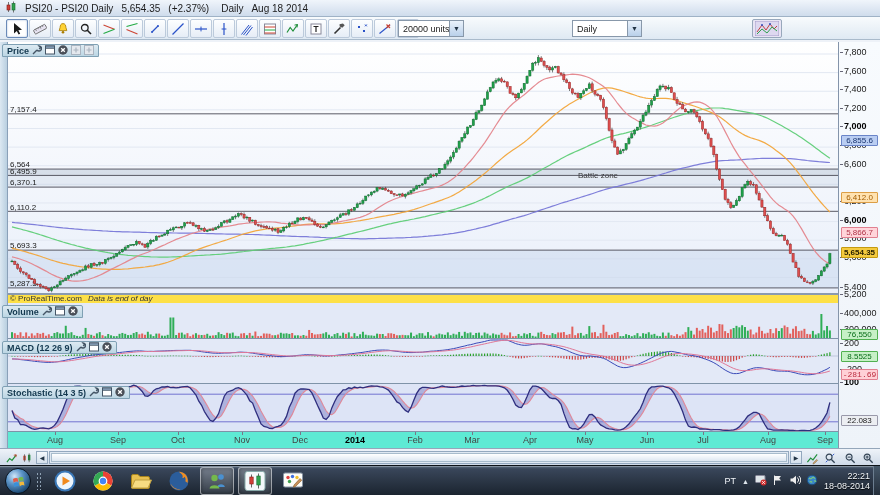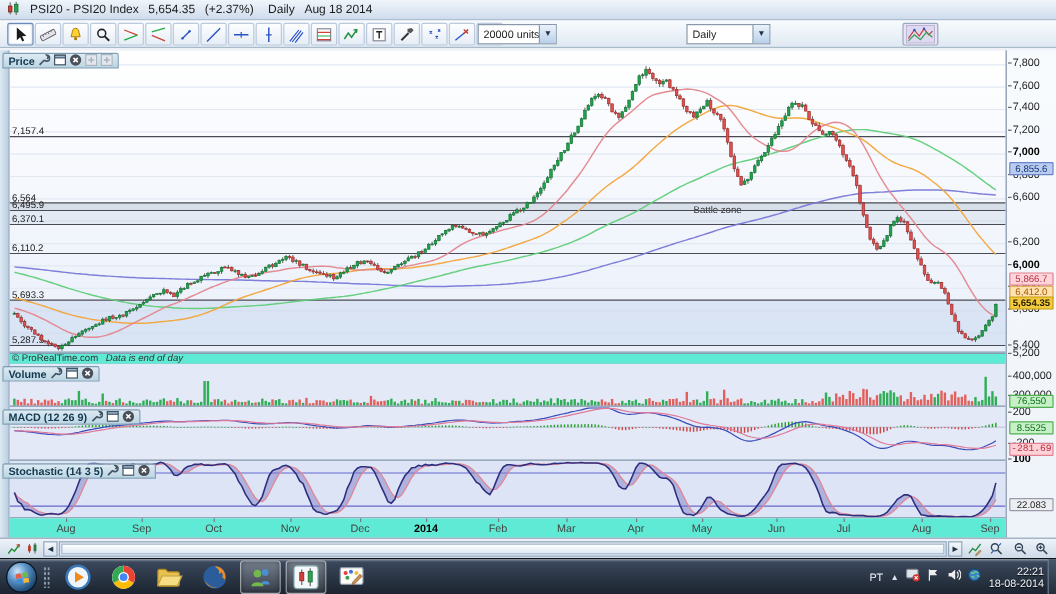--- a/index.html
+++ b/index.html
@@ -30,21 +30,21 @@
 
   
   .ws{position:absolute;left:0;top:40px;width:880px;height:425px;background:#eef2f8;}
   .gutter{position:absolute;left:0;top:2px;width:8px;height:406px;
     background:linear-gradient(90deg,#dce8f2,#b9cfe0);border-right:1px solid #8aa0b8;}
   #chart{position:absolute;left:8px;top:2px;}
   .ptab{position:absolute;height:13px;display:flex;align-items:center;gap:2px;padding:0 4px;
     background:linear-gradient(#ddeaf2,#bcd6e4);border:1px solid #7fa0b4;border-radius:2px 2px 0 0;
     font-size:9px;font-weight:bold;color:#13384f;z-index:5;}
   .ptab svg{width:11px;height:11px;}
-  .copyright{position:absolute;left:8px;top:254px;width:830px;height:9px;background:#5eead4;
+  .copyright{position:absolute;left:8px;top:254px;width:830px;height:9px;background:#fde047;
     border-top:1px solid #8a9ab0;font-size:8px;line-height:8px;color:#333;padding-left:2px;z-index:4;}
   .copyright .note{font-style:italic;margin-left:4px;}
 
   .raxis{position:absolute;left:838px;top:2px;width:42px;height:406px;
     background:linear-gradient(#f8fbfe,#eef3f9);border-left:1px solid #8494aa;font-size:9px;}
   .tick{position:absolute;left:5px;color:#222;white-space:nowrap;}
   .tick::before{content:"";position:absolute;left:-4px;top:5px;width:3px;height:1px;background:#667;}
   .tick.bold{font-weight:bold;color:#000;}
   .chip{position:absolute;left:2px;right:2px;height:11px;font-size:8px;line-height:10px;
     text-align:center;border:1px solid #888;border-radius:1px;white-space:nowrap;z-index:3;}
@@ -102,21 +102,21 @@
 
   <div class="titlebar">
     <span>
       <svg width="12" height="12" viewBox="0 0 12 12">
           <path d="M3.5 1v10" stroke="#555" stroke-width="0.8"></path>
           <rect x="2" y="4" width="3" height="5" fill="#d04038" stroke="#7a1a14" stroke-width="0.6"></rect>
           <path d="M8.5 0.5v11" stroke="#555" stroke-width="0.8"></path>
           <rect x="7" y="2.5" width="3" height="6.5" fill="#2fa14e" stroke="#156a2e" stroke-width="0.6"></rect>
         </svg>
     </span>
-    <span>PSI20 - PSI20 Index</span>
+    <span>PSI20 - PSI20 Daily</span>
     <span>5,654.35</span>
     <span>(+2.37%)</span>
     <span class="tsep">Daily</span>
     <span>Aug 18 2014</span>
   </div>
 
   <div class="toolbar">
     <div class="toolstrip" id="toolstrip">
         <div class="tbtn pressed">
           <svg viewBox="0 0 14 14" width="14" height="14">
@@ -1556,21 +1556,21 @@
         <span class="tick" style="top: 209.82px;">5,600</span>
         <span class="tick" style="top: 228.44px; margin-top: 12px;">5,400</span>
         <span class="tick" style="top: 247.06px;">5,200</span>
         <span class="tick" style="top: 266px;">400,000</span>
         <span class="tick" style="top: 282px;">300,000</span>
         <span class="tick" style="top: 296px;">200</span>
         <span class="tick" style="top: 322px;">-200</span>
         <span class="tick bold" style="top: 335px;">100</span>
         <span class="tick" style="top: 380px; margin-top: 36px;">50</span>
         <span class="chip blue" style="top: 92.9236px;">6,855.6</span>
-        <span class="chip orange" style="top: 150px; margin-top: 46px;">6,412.0</span>
+        <span class="chip orange" style="top: 150px;">6,412.0</span>
         <span class="chip pink" style="top: 184.99px;">5,866.7</span>
         <span class="chip yellow" style="top: 204.76px;">5,654.35</span>
         <span class="chip green" style="top: 287px;">76,550</span>
         <span class="chip green" style="top: 309px;">8.5525</span>
         <span class="chip pinkc" style="top: 327px;">-281.69</span>
         <span class="chip gray" style="top: 373px;">22.083</span>
       </div>
     <div class="xaxis" id="xaxis">
         <span class="mtick" style="left: 47px;"></span>
         <span class="mlabel" style="left: 47px;">Aug</span>

